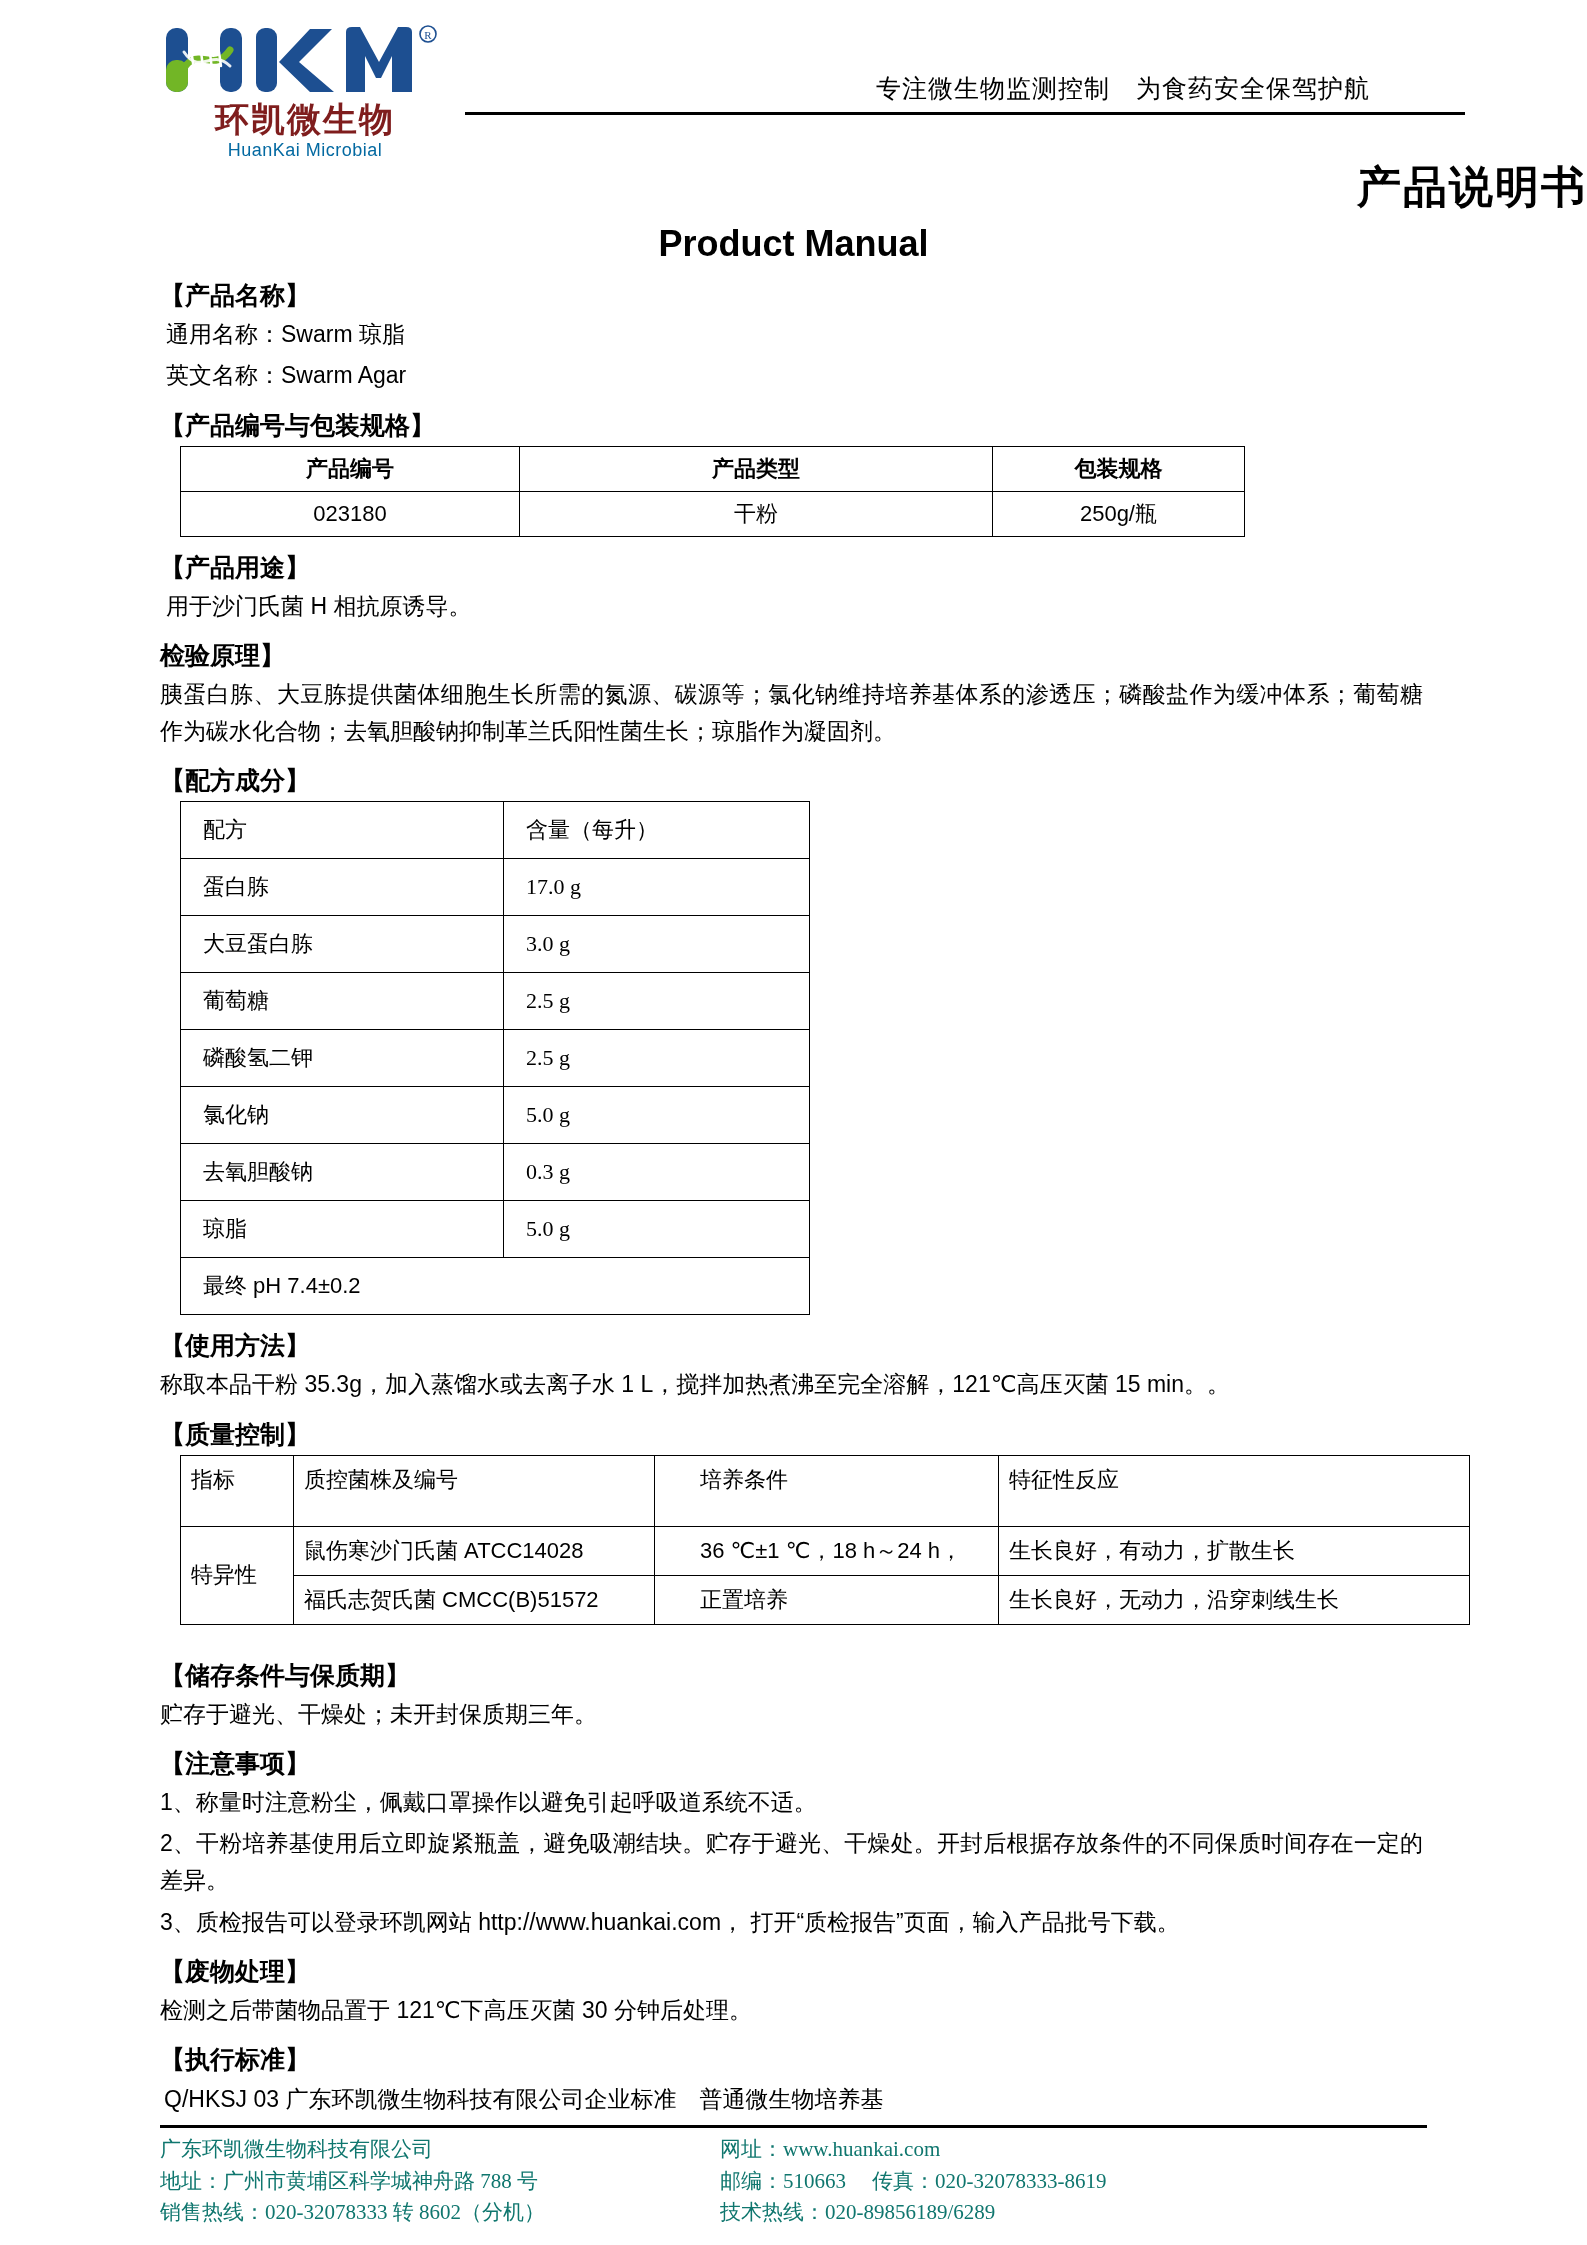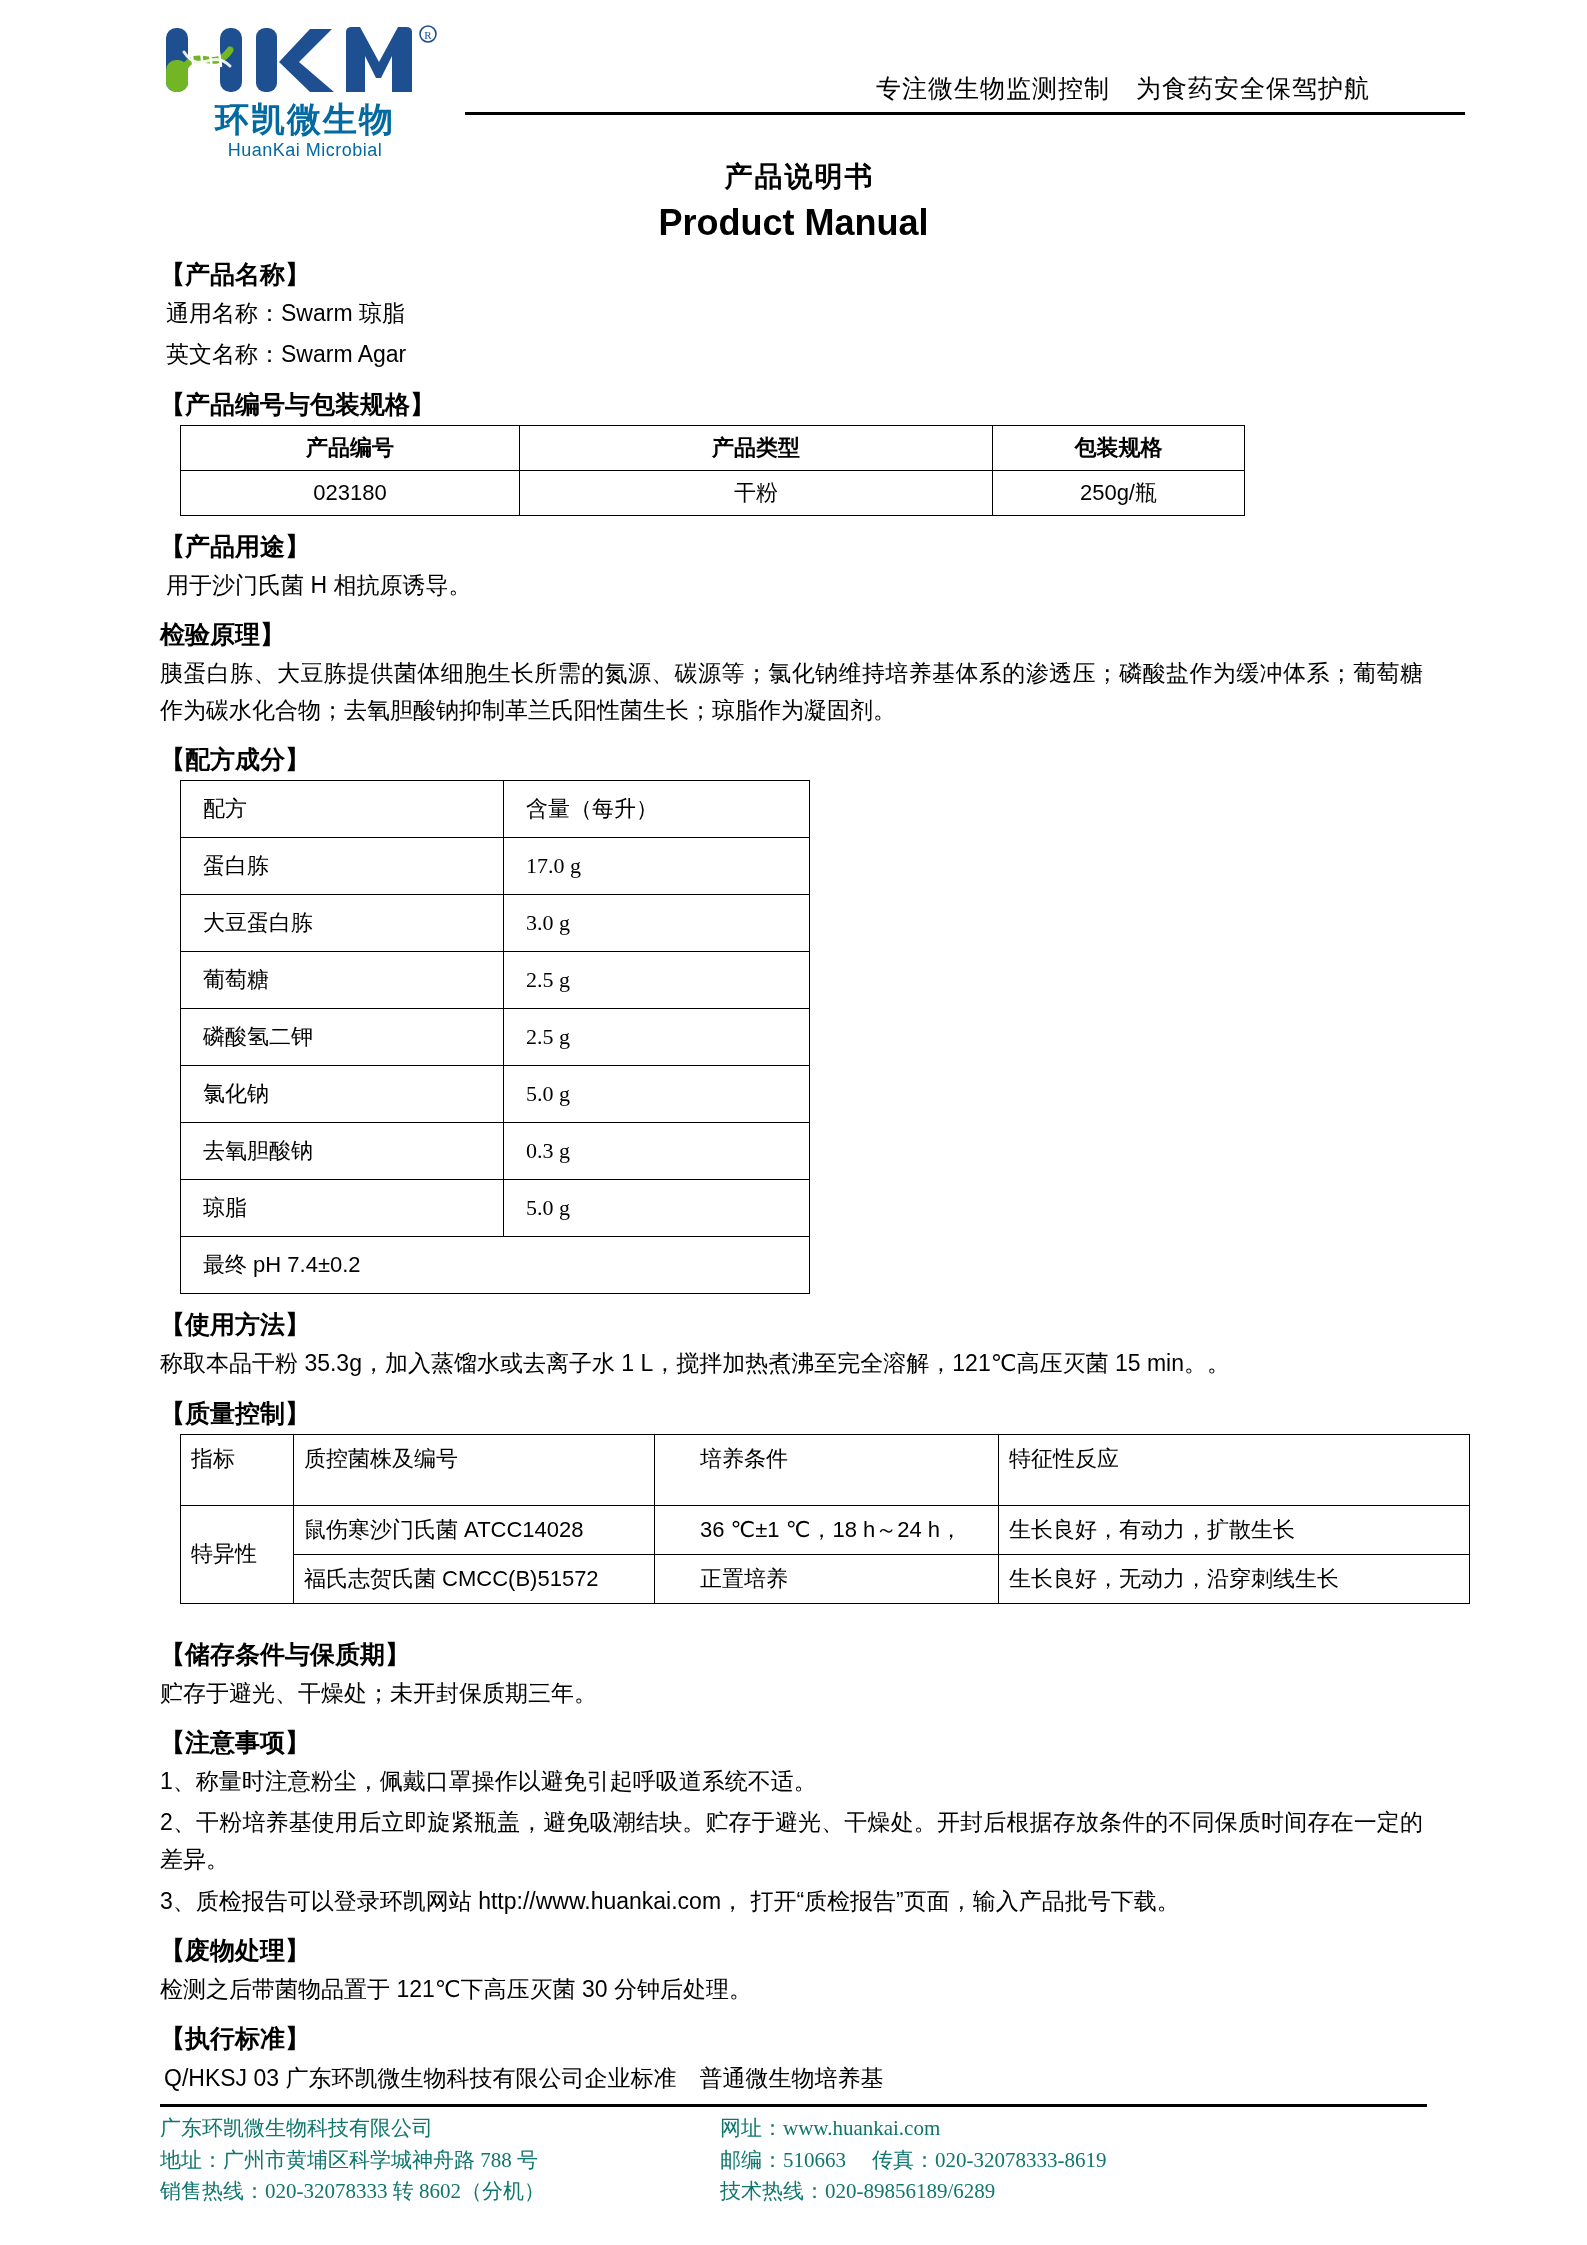--- a/index.html
+++ b/index.html
@@ -10,39 +10,39 @@
     color:#000000;
     -webkit-font-smoothing:antialiased;
   }
   .page { width:1587px; min-height:2245px; box-sizing:border-box; position:relative; }
 
   
   .header { position:relative; height:150px; }
   .logo-block { position:absolute; left:160px; top:22px; width:290px; }
   .logo-mark { position:relative; height:78px; }
   .logo-sub-cn {
-    font-size:34px; font-weight:bold; color:#0369a1;
+    font-size:34px; font-weight:bold; color:#7f1d1d;
     letter-spacing:2px; line-height:1; margin-top:2px; text-align:center;
   }
   .logo-sub-en {
     font-size:18px; color:#0369a1; letter-spacing:0.5px;
     line-height:1; margin-top:5px; text-align:center;
   }
   .tagline {
     position:absolute; left:876px; top:72px;
     font-size:25px; letter-spacing:1px; white-space:nowrap;
   }
   .header-rule {
     position:absolute; left:465px; top:112px; width:1000px; height:0;
     border-top:3px solid #000;
   }
 
   
   .doc-title-cn {
-    text-align:center; font-size:28px; font-weight:bold;
+    text-align:right; font-size:44px; font-weight:bold;
     letter-spacing:2px; margin-top:8px;margin-left:12px;
   }
   .doc-title-en {
     text-align:center; font-size:36px; font-weight:bold;
     font-family:"Liberation Sans","DejaVu Sans",sans-serif;
     letter-spacing:0px; margin-top:6px;
   }
 
   
   .content { padding:0 160px 0 160px; }

